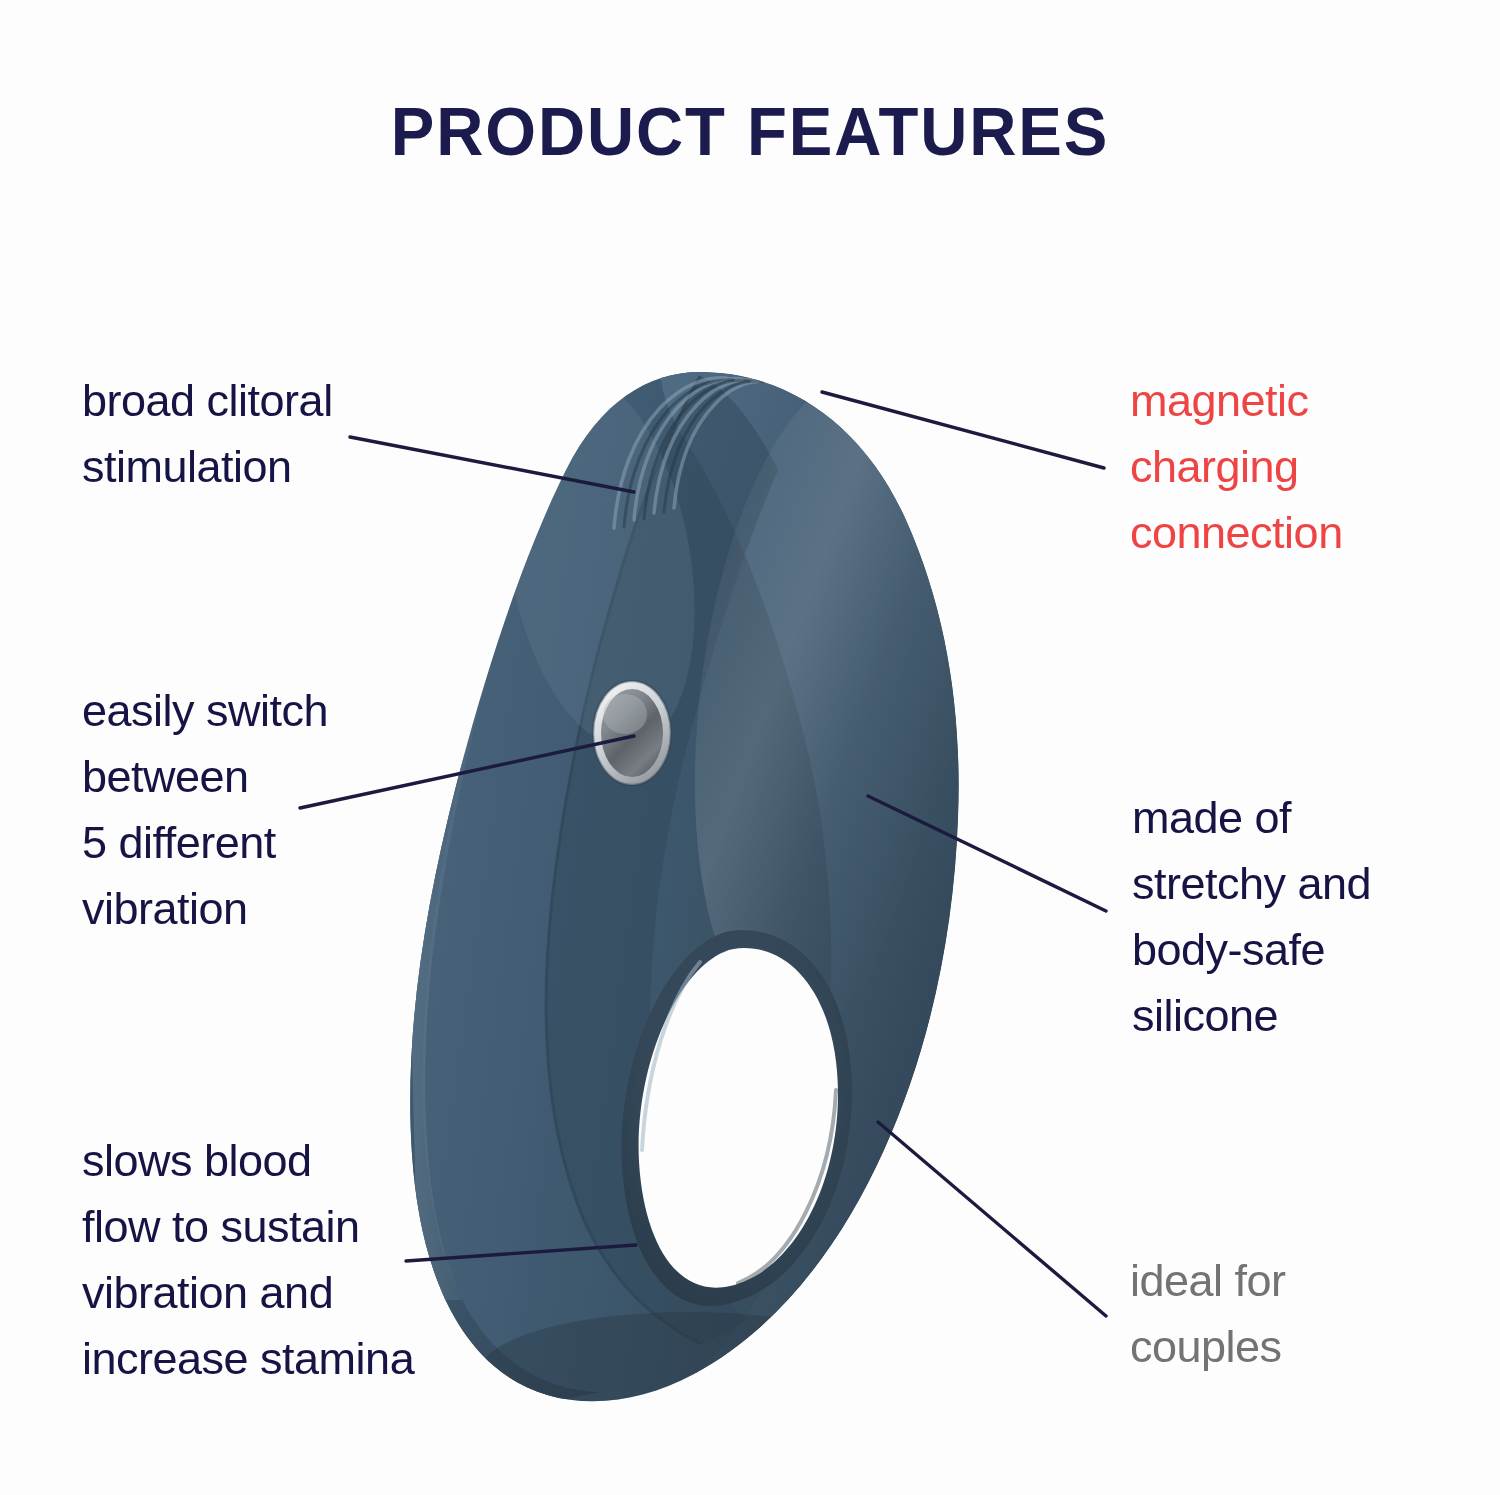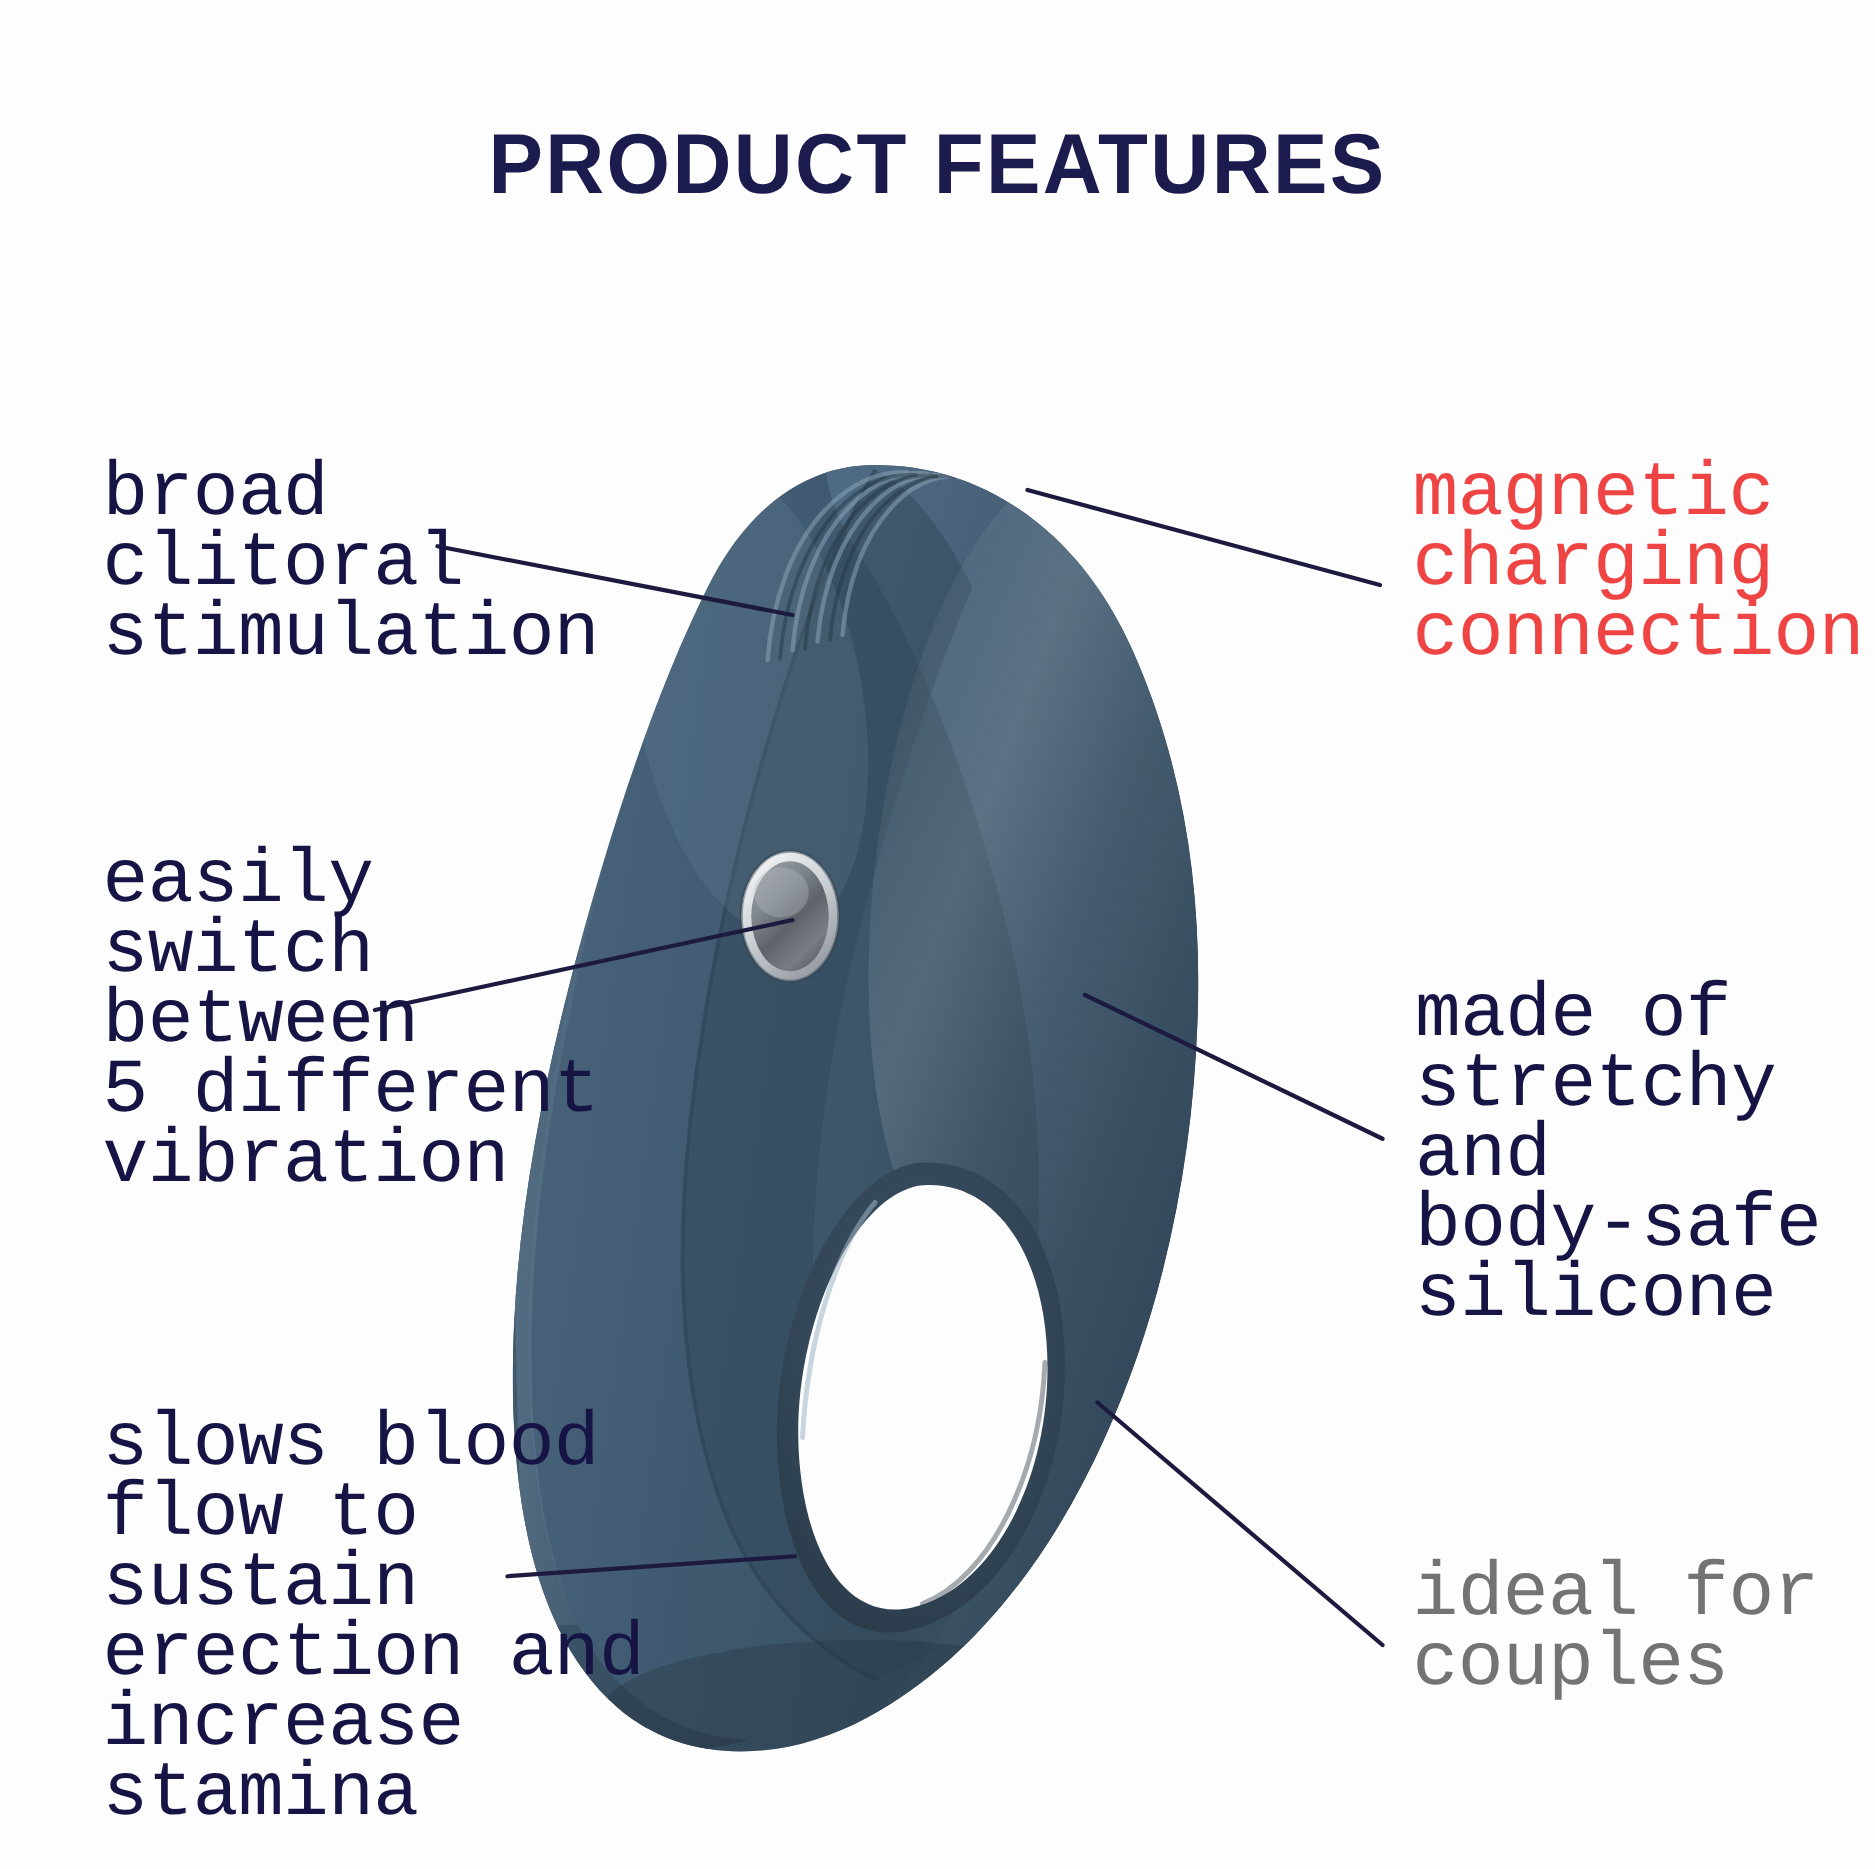--- a/index.html
+++ b/index.html
@@ -32,24 +32,24 @@
     letter-spacing: 2px;
     color: #1c1b4e;
     transform: scaleX(0.96);
     white-space: nowrap;
   }
 
   
   .callout {
     position: absolute;
     color: #161444;
-    font-family: Liberation Mono, monospace;
+    font-family: Liberation Sans, sans-serif;
     font-weight: 500;
-    font-size: 61px;
-    line-height: 56px;
+    font-size: 45px;
+    line-height: 66px;
     letter-spacing: -0.5px;
     white-space: pre-line;
   }
   .callout.left  { text-align: left; }
   .callout.right { text-align: left; }
 
   #label-broad       { left: 82px;  top: 368px;  width: 430px; }
   #label-easily      { left: 82px;  top: 678px;  width: 430px; }
   #label-slows       { left: 82px;  top: 1128px; width: 480px; }
   #label-magnetic    { left: 1130px; top: 368px;  width: 370px; }
@@ -268,21 +268,21 @@
   <div class="callout left" id="label-broad" style="color: rgb(22, 20, 68);">broad clitoral
 stimulation</div>
 
   <div class="callout left" id="label-easily" style="color: rgb(22, 20, 68);">easily switch
 between
 5 different
 vibration</div>
 
   <div class="callout left" id="label-slows" style="color: rgb(22, 20, 68);">slows blood
 flow to sustain
-erection and
+vibration and
 increase stamina</div>
 
   <div class="callout right" id="label-magnetic" style="color: #ef4444;">magnetic
 charging
 connection</div>
 
   <div class="callout right" id="label-made" style="color: rgb(22, 20, 68);">made of
 stretchy and
 body-safe
 silicone</div>

